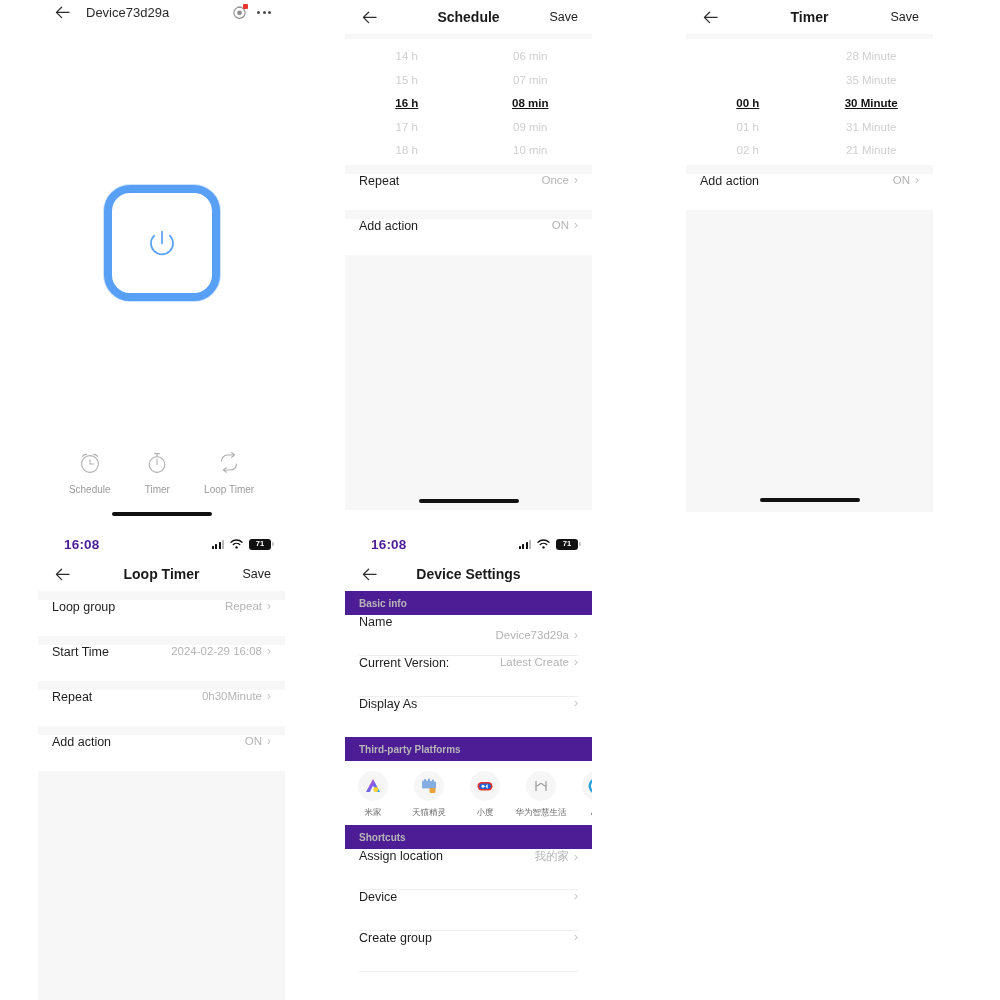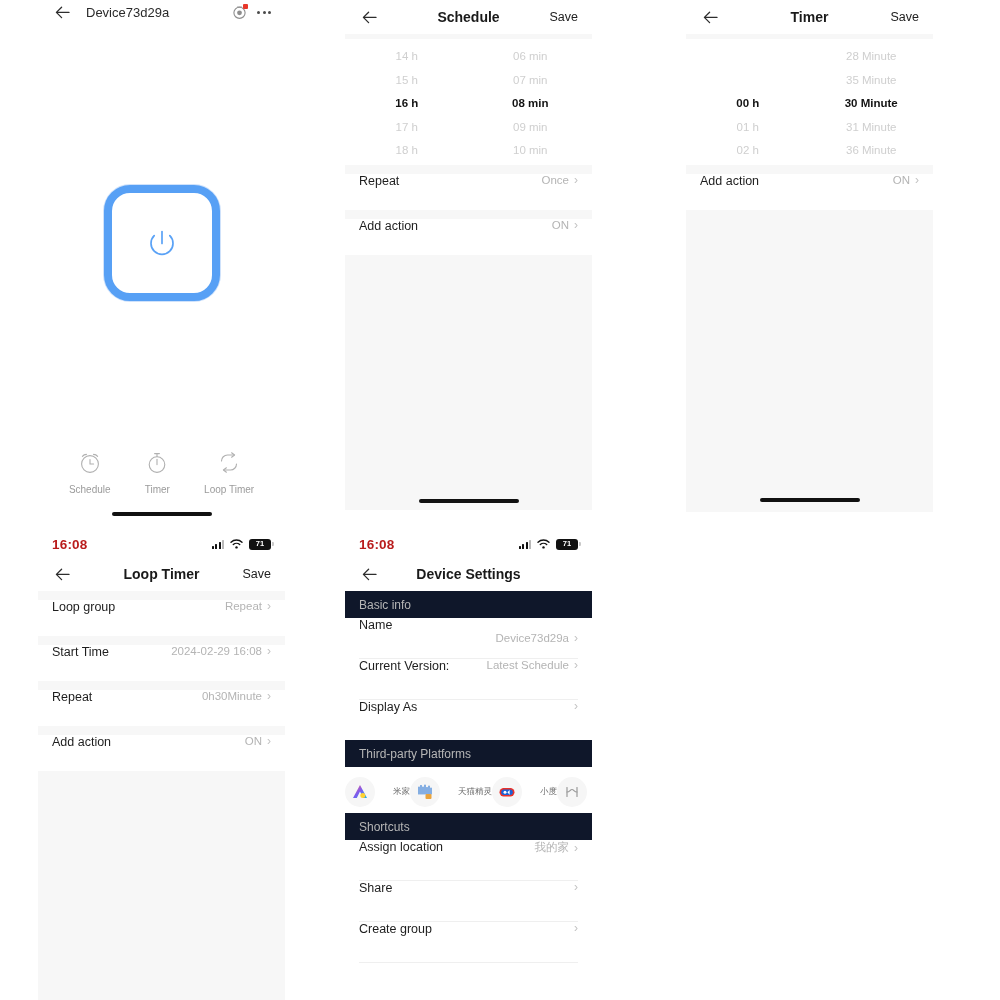--- a/index.html
+++ b/index.html
@@ -12,21 +12,21 @@
     -webkit-font-smoothing:antialiased;
   }
   .panel{position:absolute;background:#ffffff;overflow:hidden;}
 
   
   .statusbar{
     height:26px;display:flex;align-items:center;
     justify-content:space-between;padding:0 14px;
     background:#fff;
   }
-  .sb-time{font-size:13.5px;font-weight:700;color:#b91c1c;letter-spacing:.2px;}
+  .sb-time{font-size:13.5px;font-weight:700;color:#4c1d95;letter-spacing:.2px;margin-left:12px;}
   .sb-right{display:flex;align-items:center;gap:6px;}
   .sig{display:flex;align-items:flex-end;gap:1.5px;height:10px;}
   .sig i{display:block;width:2px;background:#111;border-radius:.5px;}
   .sig i:nth-child(1){height:3px;}
   .sig i:nth-child(2){height:5px;}
   .sig i:nth-child(3){height:7px;}
   .sig i:nth-child(4){height:9px;background:#b9b9b9;}
   .wifi{position:relative;width:13px;height:10px;}
   .wifi svg{display:block;}
   .batt{
@@ -69,35 +69,35 @@
     padding:0 14px;background:#fff;
   }
   .row-label{font-size:12.5px;color:#1e1e1e;}
   .row-right{
     margin-left:auto;display:flex;align-items:center;gap:5px;
     font-size:11.5px;color:#b4b4b4;
   }
   .chev{color:#c3c3c3;font-size:12px;line-height:1;}
   .divider{height:1px;background:#efefef;margin:0 14px;}
   .grouphdr{
-    background:#0f172a;padding:7px 14px 6px;
-    font-size:12px;color:#b6b6b6;
+    background:#4c1d95;padding:7px 14px 6px;
+    font-size:10px;color:#b6b6b6;font-weight:bold;
   }
   .filler{background:#f7f7f7;}
 
   
   .wheel{
     display:flex;background:#fff;padding:6px 0 2px;
   }
   .wcol{flex:1;display:flex;flex-direction:column;align-items:center;}
   .witem{
     height:23.5px;line-height:23.5px;font-size:11.5px;color:#cfcfcf;
     width:100%;text-align:center;
   }
-  .witem.sel{color:#131313;font-weight:700;font-size:11.5px;}
+  .witem.sel{color:#131313;font-weight:700;font-size:11.5px;text-decoration:underline;}
   .witem.blank{color:transparent;}
 
   
   .dev-top{
     height:24px;display:flex;align-items:center;padding:0 14px;position:relative;
   }
   .dev-title{font-size:13px;color:#2a2a2a;margin-left:14px;}
   .dev-icons{margin-left:auto;display:flex;align-items:center;gap:10px;}
   .cam-icon{position:relative;width:15px;height:15px;}
   .cam-dot{
@@ -129,21 +129,21 @@
   .toggle{
     margin-left:auto;width:30px;height:17px;border-radius:10px;background:#ececec;
     display:flex;align-items:center;padding:0 2px;cursor:pointer;
   }
   .knob{width:13px;height:13px;border-radius:50%;background:#fff;
         box-shadow:0 1px 2px rgba(0,0,0,.18);}
 
   
   .plats{display:flex;padding:10px 0 6px;background:#fff;overflow:hidden;}
   .plat{
-    flex:0 0 56px;display:flex;flex-direction:row;align-items:center;gap:18px;
+    flex:0 0 56px;display:flex;flex-direction:column;align-items:center;gap:6px;
     cursor:pointer;
   }
   .plat-ico{
     width:30px;height:30px;border-radius:50%;background:#f6f6f6;
     display:flex;align-items:center;justify-content:center;overflow:hidden;
   }
   .plat-name{font-size:8.5px;color:#6d6d6d;white-space:nowrap;}
 </style>
 </head>
 <body>
@@ -286,21 +286,21 @@
       <div class="witem blank">&nbsp;</div>
       <div class="witem sel">00 h</div>
       <div class="witem">01 h</div>
       <div class="witem">02 h</div>
     </div>
     <div class="wcol">
       <div class="witem">28 Minute</div>
       <div class="witem">35 Minute</div>
       <div class="witem sel">30 Minute</div>
       <div class="witem">31 Minute</div>
-      <div class="witem">36 Minute</div>
+      <div class="witem">21 Minute</div>
     </div>
   </div>
 
   <div class="sec-gap"></div>
   <div class="row">
     <span class="row-label">Add action</span>
     <span class="row-right">
       <span>ON</span>
       <span class="chev">›</span>
     </span>
@@ -419,21 +419,21 @@
     <span class="row-label">Name</span>
     <span class="row-right">
       <span>Device73d29a</span>
       <span class="chev">›</span>
     </span>
   </div>
   <div class="divider"></div>
   <div class="row" style="height:40px;">
     <span class="row-label">Current Version:</span>
     <span class="row-right">
-      <span>Latest Schedule</span>
+      <span>Latest Create</span>
       <span class="chev">›</span>
     </span>
   </div>
   <div class="divider"></div>
   <div class="row" style="height:40px;">
     <span class="row-label">Display As</span>
     <span class="row-right">
       <span></span>
       <span class="chev">›</span>
     </span>
@@ -512,21 +512,21 @@
 
   <div class="row" style="height:40px;">
     <span class="row-label">Assign location</span>
     <span class="row-right">
       <span>我的家</span>
       <span class="chev">›</span>
     </span>
   </div>
   <div class="divider"></div>
   <div class="row" style="height:40px;">
-    <span class="row-label">Share</span>
+    <span class="row-label">Device</span>
     <span class="row-right">
       <span></span>
       <span class="chev">›</span>
     </span>
   </div>
   <div class="divider"></div>
   <div class="row" style="height:40px;">
     <span class="row-label">Create group</span>
     <span class="row-right">
       <span></span>

